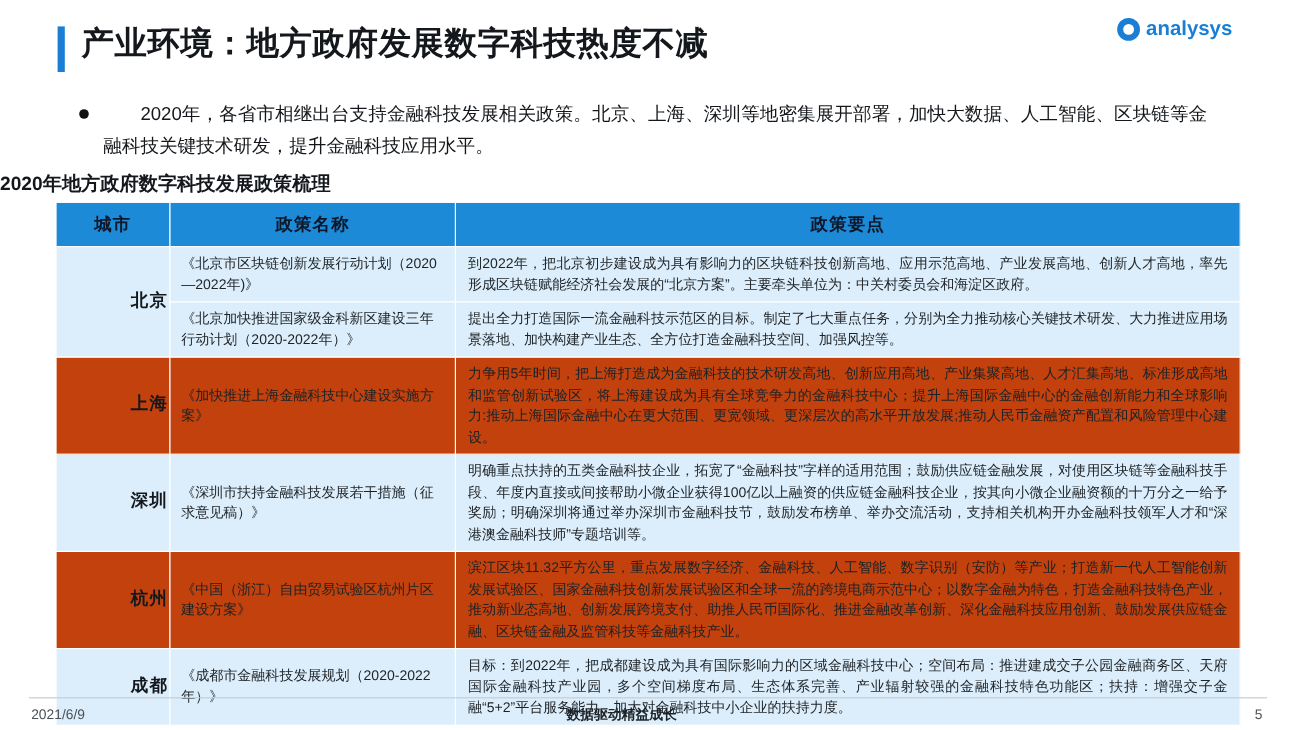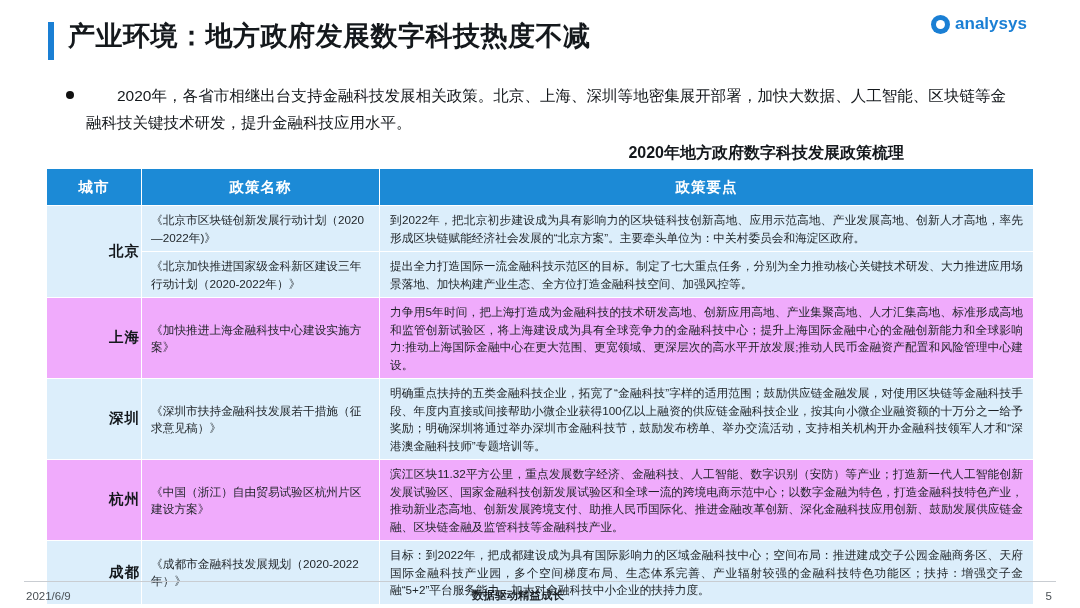--- a/index.html
+++ b/index.html
@@ -114,38 +114,38 @@
     text-align: justify;
     text-indent: 2em;
   }
 
   
   .table-title {
     position: absolute;
     top: 143px;
     left: 0;
     width: 904px;
-    text-align: right;
+    text-align: left;
     font-size: 16px;
     font-weight: bold;
     color: #14181c;
   }
 
   
   .tbl {
     position: absolute;
     top: 168px;
     left: 46px;
     width: 988px;
     border-collapse: collapse;
     table-layout: fixed;
   }
   .tbl th {
     background: #1c8ad6;
-    color: #ffffff;
+    color: #0f172a;
     font-size: 14.5px;
     font-weight: bold;
     height: 34px;
     border: 1px solid #ffffff;
     letter-spacing: 1px;
   }
   .tbl td {
     border: 1px solid #ffffff;
     vertical-align: middle;
     font-size: 11.7px;
@@ -167,21 +167,21 @@
     padding: 5px 9px;
     text-align: left;
   }
   td.ppoint {
     padding: 5px 10px;
     text-align: justify;
   }
 
   
   .band-a td { background: #dceefb; margin-top: 26px; }
-  .band-b td { background: #f0abfc; }
+  .band-b td { background: #c2410c; }
 
   
   .footer-line {
     position: absolute;
     left: 24px;
     right: 24px;
     bottom: 26px;
     border-top: 1px solid #c9cdd2;
   }
   .footer-date {

